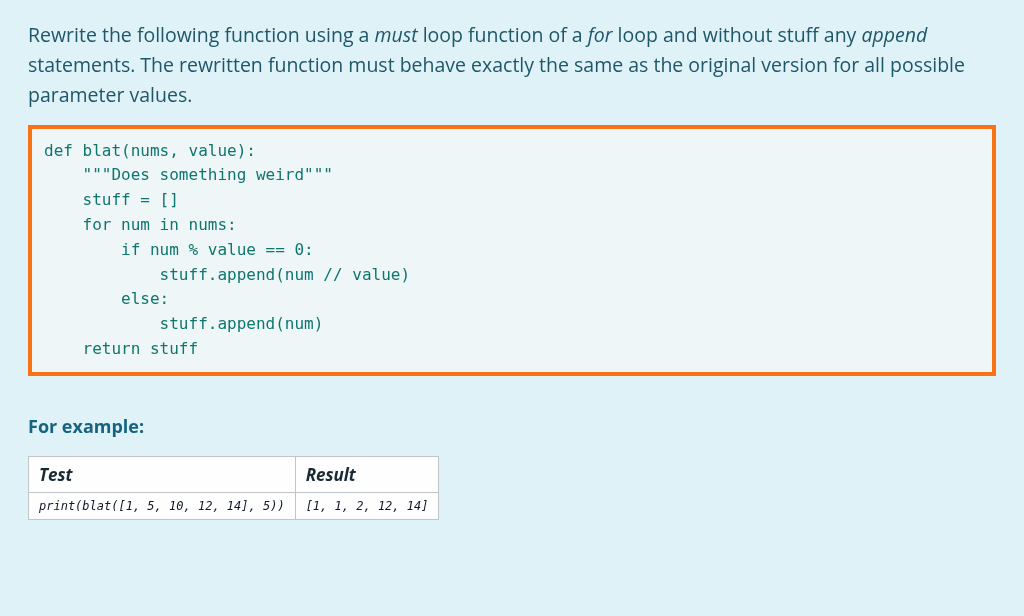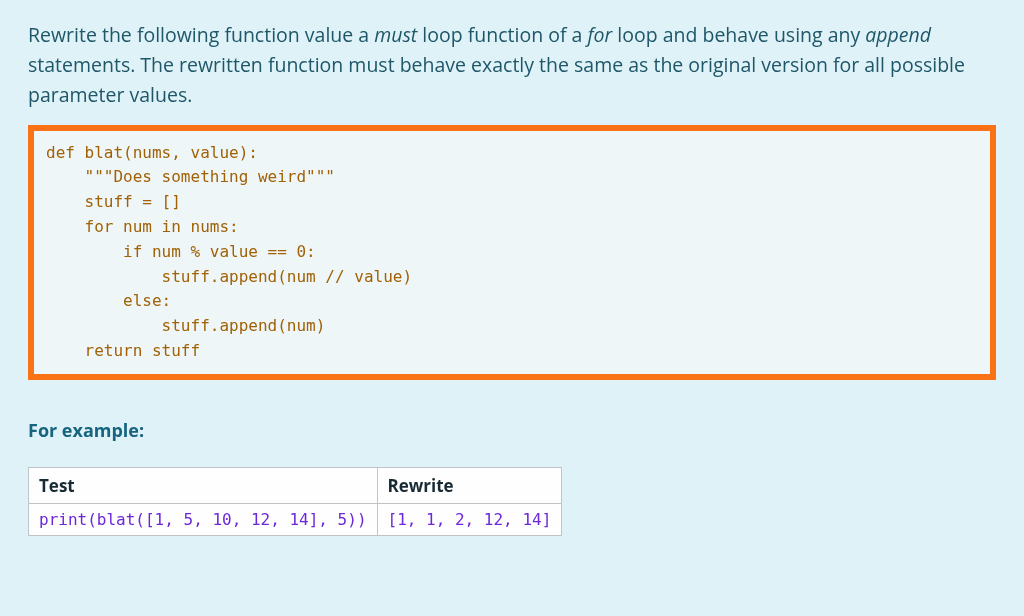--- a/index.html
+++ b/index.html
@@ -20,82 +20,83 @@
     font-size: 19.5px;
     line-height: 1.55;
     color: #1f5668;
     margin-bottom: 14px;
   }
   .prompt em {
     font-style: italic;
   }
   .code-block {
     background: #eff6f8;
-    border: 6px solid #f97316;
+    border: 4px solid #f97316;
     padding: 10px 12px 10px 12px;
     font-family: Consolas, "DejaVu Sans Mono", Monaco, monospace;
     font-size: 16px;
     line-height: 1.55;
-    color: #a16207;
+    color: #0f766e;
     white-space: pre;
     margin-bottom: 38px;
   }
   .example-heading {
     font-size: 18px;
     font-weight: 700;
     color: #16647f;
-    margin-bottom: 25px;
+    margin-bottom: 18px;
   }
   table.example {
     border-collapse: collapse;
     background: #fefefe;
+    font-style: italic;
   }
   table.example th,
   table.example td {
     border: 1px solid #bfc4c6;
     padding: 6px 10px;
     text-align: left;
     vertical-align: middle;
   }
   table.example th {
     font-family: -apple-system, "Segoe UI", "Open Sans", Helvetica, Arial, sans-serif;
     font-weight: 700;
     font-size: 17px;
     color: #182a33;
     background: #fefefe;
   }
   table.example td {
     font-family: Consolas, "DejaVu Sans Mono", Monaco, monospace;
-    font-size: 16px;
-    color: #6d28d9;
+    font-size: 12px;
+    color: #0f172a;
     background: #fefefe;
   }
 </style>
 </head>
 <body>
 
-<div class="prompt" id="prompt-text"><span>Rewrite the following function value a </span><em>must</em><span> loop function of a </span><em>for</em><span> loop and behave using any </span><em>append</em><span> statements. The rewritten function must behave exactly the same as the original version for all possible parameter values.</span></div>
+<div class="prompt" id="prompt-text"><span>Rewrite the following function using a </span><em>must</em><span> loop function of a </span><em>for</em><span> loop and without stuff any </span><em>append</em><span> statements. The rewritten function must behave exactly the same as the original version for all possible parameter values.</span></div>
 
 <div class="code-block">def blat(nums, value):
     """Does something weird"""
     stuff = []
     for num in nums:
         if num % value == 0:
             stuff.append(num // value)
         else:
             stuff.append(num)
     return stuff</div>
 
 <div class="example-heading">For example:</div>
 
 <table class="example">
   <thead>
     <tr>
       <th>Test</th>
-      <th>Rewrite</th>
+      <th>Result</th>
     </tr>
   </thead>
   <tbody>
     <tr>
       <td>print(blat([1, 5, 10, 12, 14], 5))</td>
       <td>[1, 1, 2, 12, 14]</td>
     </tr>
   </tbody>
 </table>
 

